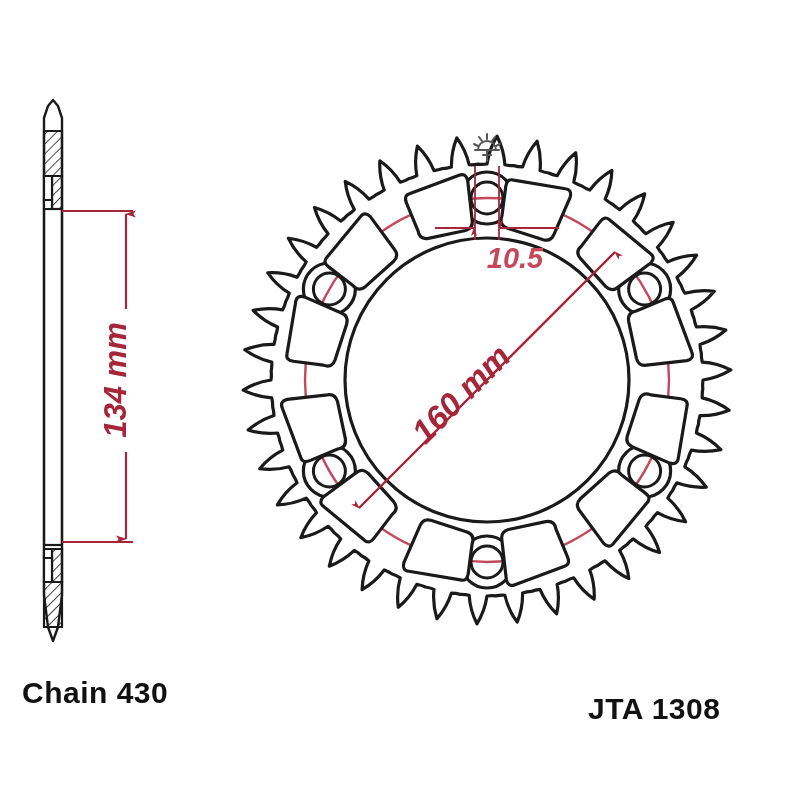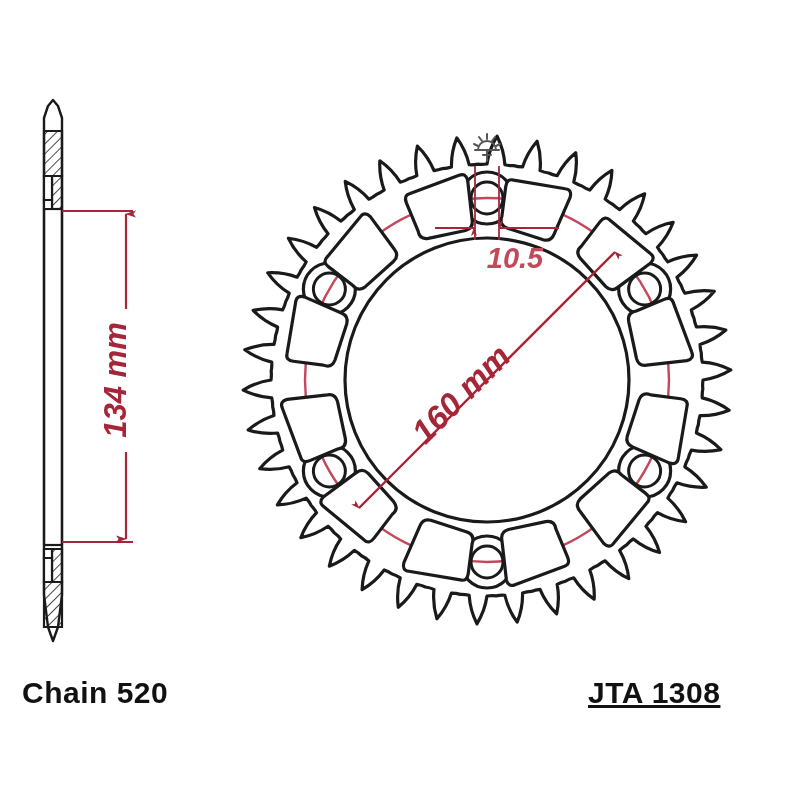--- a/index.html
+++ b/index.html
@@ -35,23 +35,22 @@
     white-space: nowrap;
     letter-spacing: 0.5px;
   }
   #chain-label {
     left: 22px;
     top: 676px;
     font-size: 30px;
   }
   #part-label {
     left: 588px;
-    top: 676px;
+    top: 692px;
     font-size: 30px;
-    text-decoration: underline;
   }
 </style>
 </head>
 <body>
 
 <div id="sheet">
 
   <svg id="drawing" viewBox="0 0 800 800" xmlns="http://www.w3.org/2000/svg">
 
     <defs>
@@ -200,17 +199,17 @@
         <line x1="-8" y1="-9" x2="-5" y2="-5"></line>
         <line x1="8" y1="-9" x2="5" y2="-5"></line>
         <line x1="-13" y1="-2" x2="-9" y2="0"></line>
         <line x1="13" y1="-2" x2="9" y2="0"></line>
         <line x1="0" y1="4" x2="0" y2="15"></line>
         <line x1="-4" y1="9" x2="4" y2="9"></line>
       </g>
     </g>
   </svg>
 
-  <div class="lbl" id="chain-label">Chain 520</div>
+  <div class="lbl" id="chain-label">Chain 430</div>
 
   <div class="lbl" id="part-label">JTA 1308</div>
 
 </div>
 
 </body></html>

